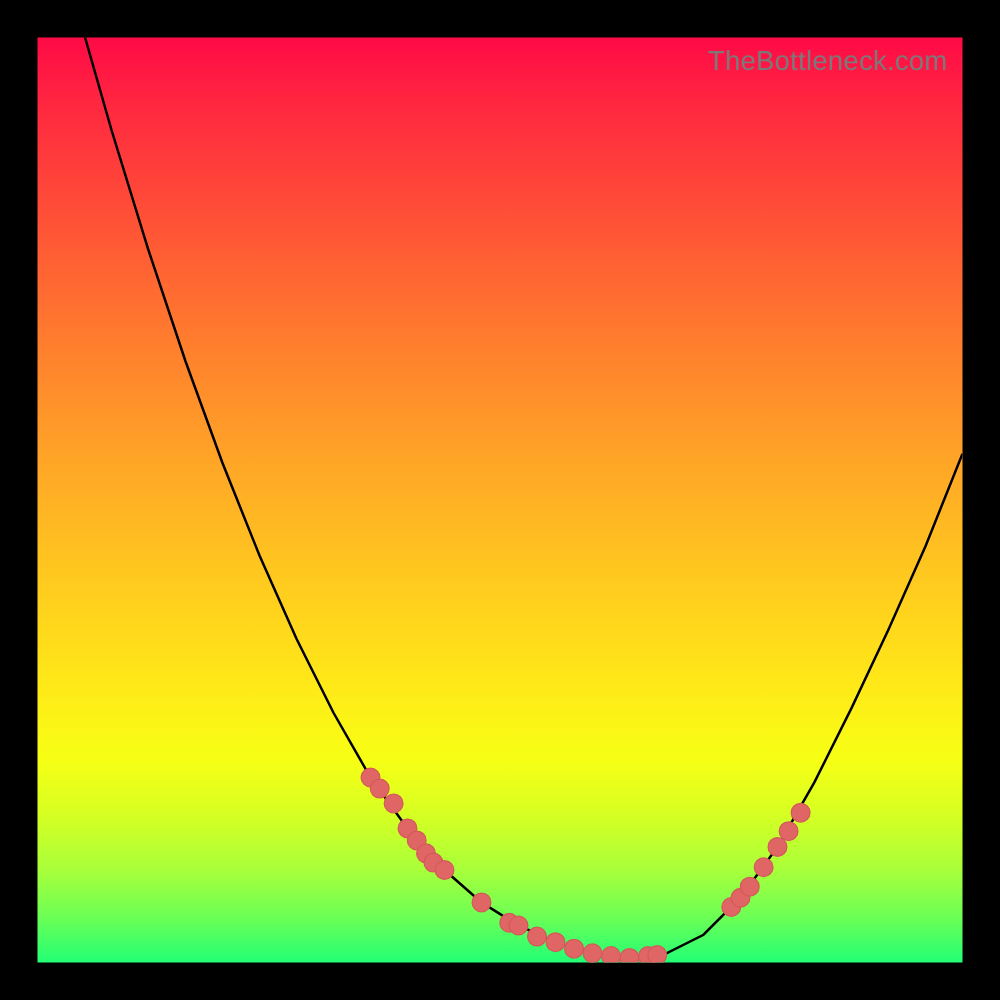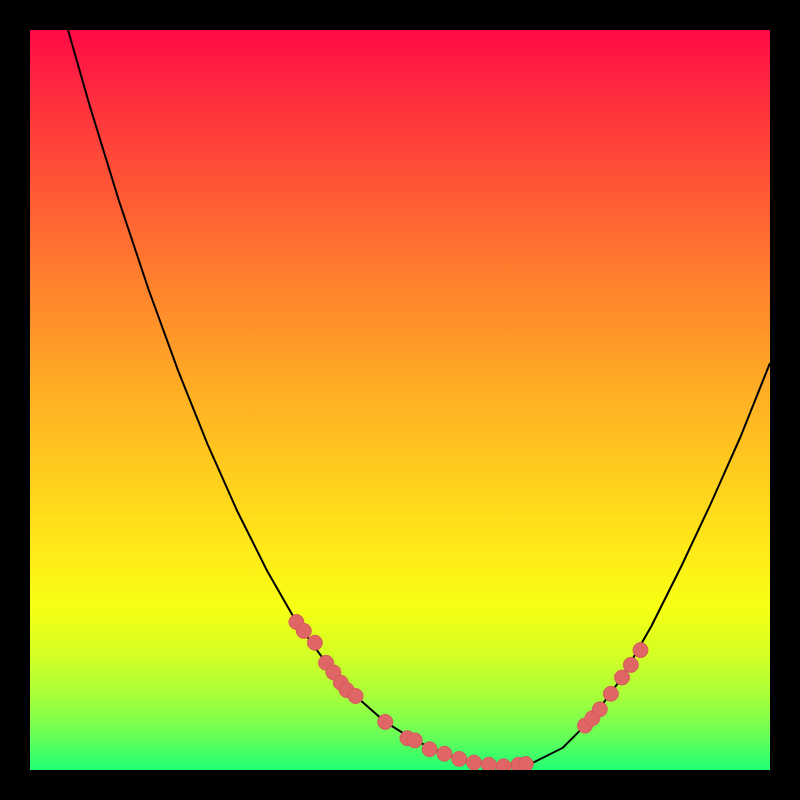--- a/index.html
+++ b/index.html
@@ -63,20 +63,21 @@
     fill: none;
     stroke: #000;
     stroke-width: 2;
   }
 </style>
 </head>
 <body>
 
 <div class="stage">
   <div class="plot">
+    <div class="watermark">TheBottleneck.com</div>
     <svg class="overlay" viewBox="0 0 740 740">
       <path id="curve-path" class="curve" d="M0.00 -148.00 L29.60 -29.60 L59.20 74.00 L88.80 170.20 L118.40 259.00 L148.00 340.40 L177.60 414.40 L207.20 481.00 L236.80 540.20 L266.40 592.00 L296.00 632.70 L325.60 666.00 L355.20 691.90 L384.80 710.40 L414.40 723.72 L444.00 732.60 L473.60 736.30 L503.20 732.60 L532.80 717.80 L562.40 688.20 L592.00 647.50 L621.60 595.70 L651.20 536.50 L680.80 473.60 L710.40 407.00 L740.00 333.00"></path>
       <g id="markers">
           <circle cx="266.40" cy="592.00" r="7.5" class="marker"></circle>
           <circle cx="273.80" cy="600.88" r="7.5" class="marker"></circle>
           <circle cx="284.90" cy="612.72" r="7.5" class="marker"></circle>
           <circle cx="296.00" cy="632.70" r="7.5" class="marker"></circle>
           <circle cx="303.40" cy="642.32" r="7.5" class="marker"></circle>
           <circle cx="310.80" cy="652.68" r="7.5" class="marker"></circle>
           <circle cx="316.72" cy="660.08" r="7.5" class="marker"></circle>

